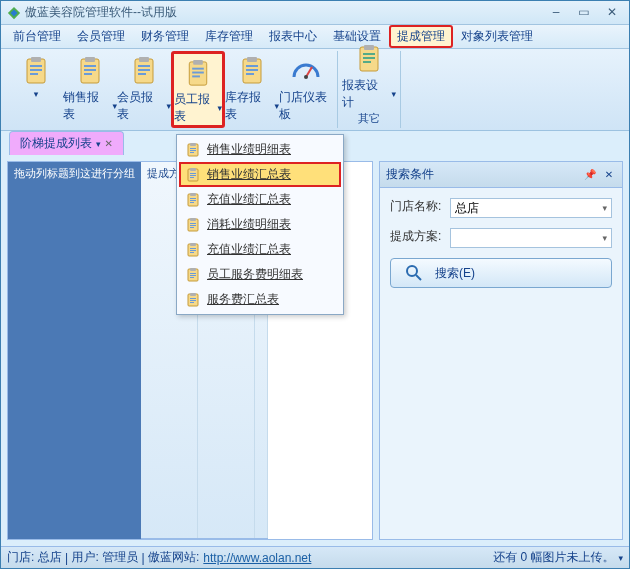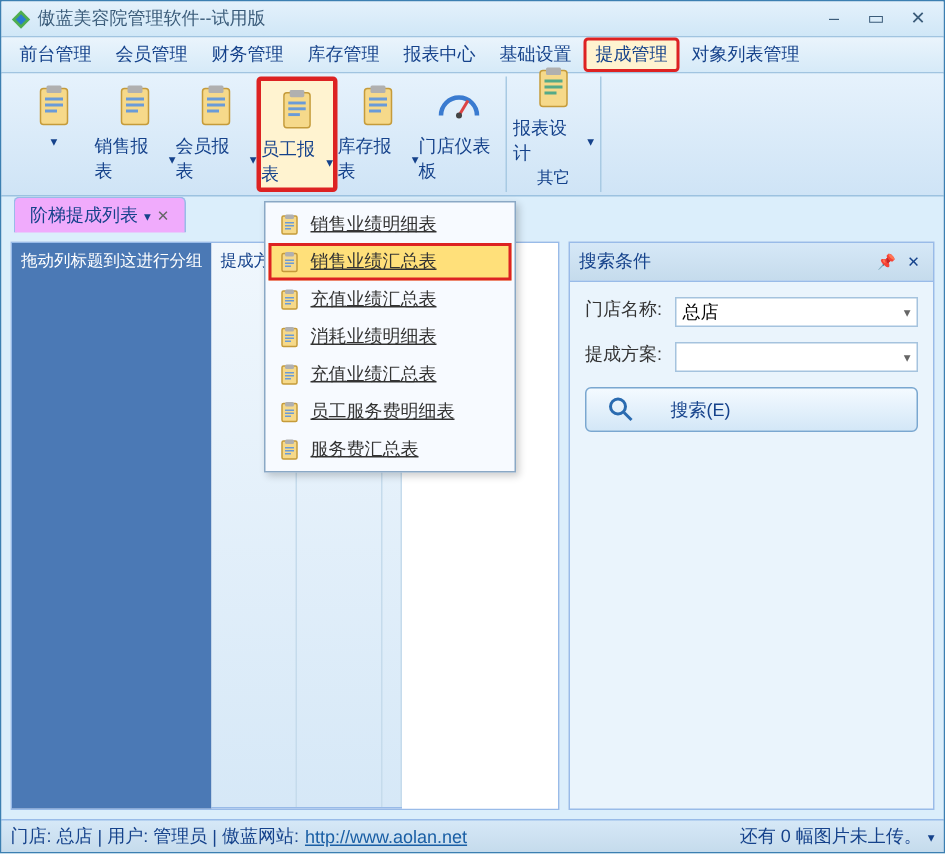--- a/index.html
+++ b/index.html
@@ -33,21 +33,21 @@
 .colh { padding: 4px 6px; border-right: 1px solid #c5dbec; color: #15428b; font-size: 11px; }
 .rightpane { width: 244px; display: flex; flex-direction: column; border: 1px solid #99bbe8; background: #eaf4fc; }
 .panelhead { background: linear-gradient(#d6e8f7, #c5dbec); color: #15428b; padding: 4px 6px; display: flex; align-items: flex-end; border-bottom: 1px solid #99bbe8; }
 .panelhead .sp { flex: 1; }
 .panelbtn { width: 14px; height: 14px; color: #15428b; cursor: pointer; text-align: center; margin-left: 4px; font-size: 10px; }
 .form { padding: 10px; }
 .frow { display: flex; margin-bottom: 10px; }
 .flabel { width: 60px; color: #333; }
 .finput { flex: 1; border: 1px solid #a5c3de; background: #fff; height: 20px; padding: 0 4px; display: flex; align-items: center; justify-content: space-between; }
 .sel-arrow { color: #666; font-size: 9px; }
-.searchbtn { margin: 8px auto 0; display: flex; align-items: center; gap: 24px; background: linear-gradient(#f4faff, #d3e7f7); border: 1px solid #7aa7d0; border-radius: 4px; padding: 5px 14px; cursor: pointer; color: #15428b; }
+.searchbtn { margin: 8px auto 0; display: flex; align-items: center; gap: 12px; background: linear-gradient(#f4faff, #d3e7f7); border: 1px solid #7aa7d0; border-radius: 4px; padding: 5px 14px; cursor: pointer; color: #15428b; }
 .magnifier { width: 18px; height: 18px; }
 .statusbar { height: 22px; background: linear-gradient(#d6e8f7, #c5dbec); border-top: 1px solid #99bbe8; display: flex; align-items: center; padding: 0 6px; color: #15428b; }
 .statusbar a { color: #1a5fa5; text-decoration: underline; margin-left: 4px; }
 .statusbar .sp { flex: 1; }
 .dropdown { position: absolute; top: 134px; left: 176px; width: 168px; background: #f7faff; border: 1px solid #8aa8c5; box-shadow: 2px 2px 5px rgba(0,0,0,0.2); z-index: 100; padding: 2px; }
 .dditem { display: flex; align-items: center; padding: 4px 6px; gap: 6px; cursor: pointer; color: #333; text-decoration: underline; }
 .dditem.hl { background: #ffe07a; border: 2px solid #d22; padding: 2px 4px; }
 .ddicon { width: 16px; height: 16px; flex-shrink: 0; }
 </style>
 </head>

